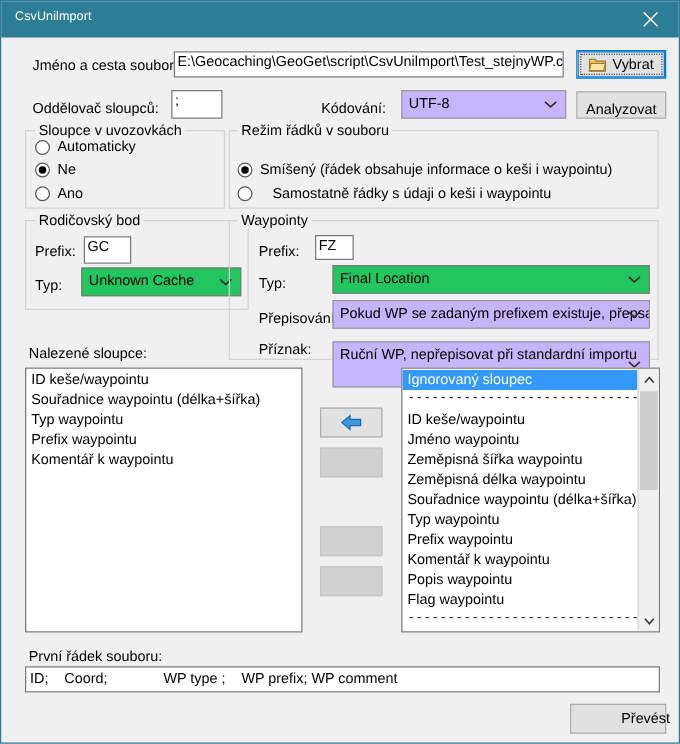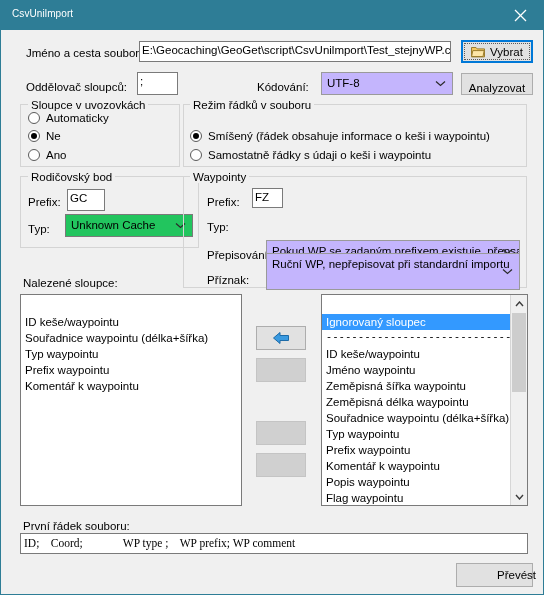--- a/index.html
+++ b/index.html
@@ -168,21 +168,21 @@
   
   .listbox {
     position: absolute;
     box-sizing: border-box;
     background: #ffffff;
     border: 1px solid #7a7a7a;
     overflow: hidden;
   }
   .listbox .items {
     position: absolute;
-    left: 0; top: 19px; right: 0;
+    left: 0; top: 1px; right: 0;
   }
   .listbox .item {
     height: 16px;
     line-height: 16px;
     padding-left: 4px;
     white-space: nowrap;
     overflow: hidden;
     font-size: 11.5px;
   }
   .listbox .item.selected {
@@ -215,21 +215,21 @@
     left: 1px;
     width: 14px;
     background: #cdcdcd;
   }
 
   .firstline {
     position: absolute;
     box-sizing: border-box;
     background: #ffffff;
     border: 1px solid #7a7a7a;
-    font-family: Liberation Serif, serif;
+    font-family: Liberation Sans, sans-serif;
     font-size: 11.5px;
     line-height: 19px;
     white-space: pre;
     padding-left: 3px;
     overflow: hidden;
   }
 
   .icon-svg { display: block; }
 </style>
 </head>
@@ -291,21 +291,21 @@
     <span>Ano</span>
   </div>
 
   <div class="group" style="left:182px; top:103px; width:344px; height:63px;"></div>
   <div class="group-title" style="left:189px; top:98px;">Režim řádků v souboru</div>
 
   <div class="radio checked" style="left:189px; top:128px;">
     <span class="mark"></span>
     <span>Smíšený (řádek obsahuje informace o keši i waypointu)</span>
   </div>
-  <div class="radio" style="left:189px; top:147px;">
+  <div class="radio" style="left:189px; top:147px;gap:10px;">
     <span class="mark"></span>
     <span>Samostatně řádky s údaji o keši i waypointu</span>
   </div>
 
   <div class="group" style="left:19px; top:175px; width:179px; height:72px;"></div>
   <div class="group-title" style="left:27px; top:170px;">Rodičovský bod</div>
 
   <div class="lbl" style="left:27px; top:194px;">Prefix:</div>
   <div class="textbox" style="left:66px; top:188px; width:38px; height:22px;">GC</div>
 
@@ -319,33 +319,41 @@
     </span>
   </div>
 
   <div class="group" style="left:182px; top:175px; width:344px; height:112px;"></div>
   <div class="group-title" style="left:189px; top:170px;">Waypointy</div>
 
   <div class="lbl" style="left:206px; top:194px;">Prefix:</div>
   <div class="textbox" style="left:251px; top:187px; width:31px; height:20px;">FZ</div>
 
   <div class="lbl" style="left:206px; top:219px;">Typ:</div>
+  <div class="combo white" style="left:265px; top:211px; width:254px; height:23px;">
+    <span>Final Location</span>
+    <span class="chev">
+      <svg class="icon-svg" width="11" height="7" viewBox="0 0 11 7">
+        <polyline points="1,1.5 5.5,5.5 10,1.5" fill="none" stroke="#2b2b2b" stroke-width="1.2"></polyline>
+      </svg>
+    </span>
+  </div>
 
   <div class="lbl" style="left:206px; top:247px;">Přepisování:</div>
   <div class="combo" style="left:265px; top:239px; width:254px; height:23px;">
     <span>Pokud WP se zadaným prefixem existuje, přepsat</span>
     <span class="chev">
       <svg class="icon-svg" width="11" height="7" viewBox="0 0 11 7">
         <polyline points="1,1.5 5.5,5.5 10,1.5" fill="none" stroke="#2b2b2b" stroke-width="1.2"></polyline>
       </svg>
     </span>
   </div>
 
   <div class="lbl" style="left:206px; top:272px;">Příznak:</div>
-  <div class="combo" style="left:265px; top:252px; width:254px; height:37px;">
+  <div class="combo" style="left:265px; top:272px; width:254px; height:37px;">
     <span>Ruční WP, nepřepisovat při standardní importu</span>
     <span class="chev">
       <svg class="icon-svg" width="11" height="7" viewBox="0 0 11 7">
         <polyline points="1,1.5 5.5,5.5 10,1.5" fill="none" stroke="#2b2b2b" stroke-width="1.2"></polyline>
       </svg>
     </span>
   </div>
 
   <div class="lbl" style="left:22px; top:275px;">Nalezené sloupce:</div>
 

